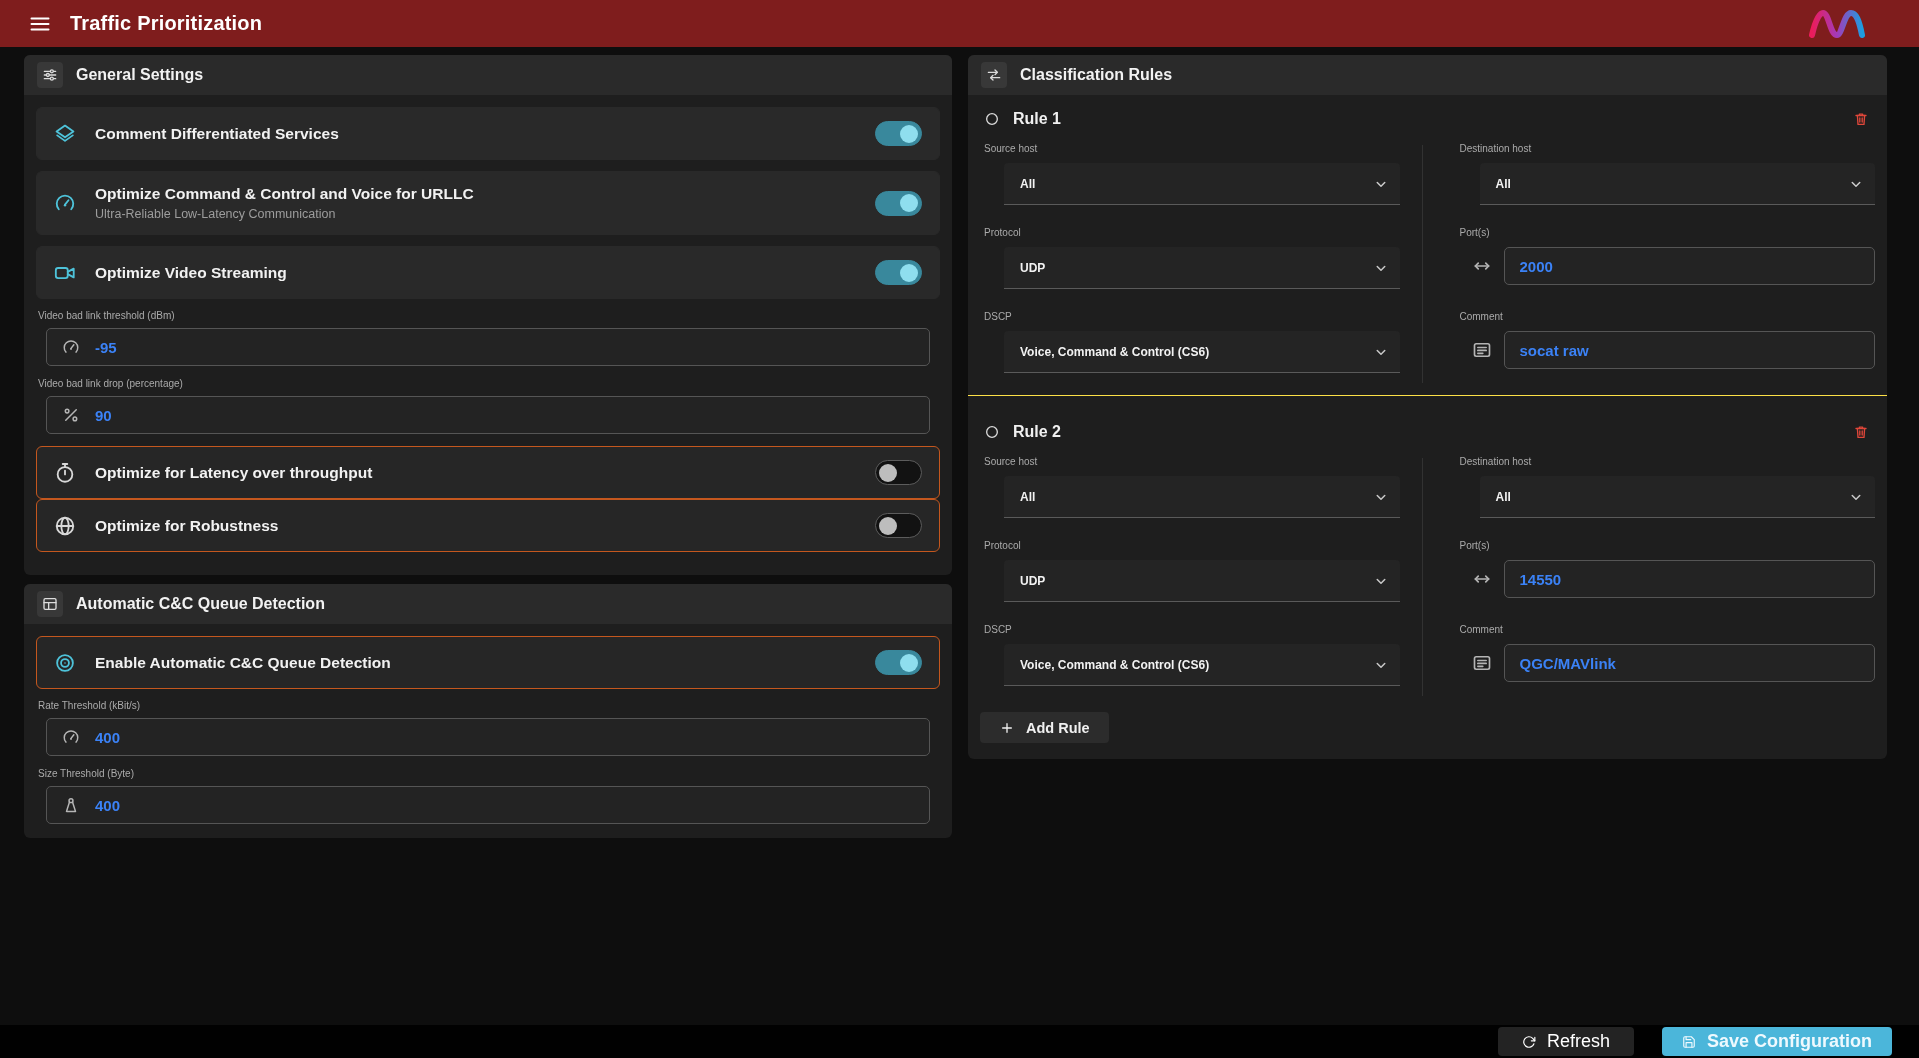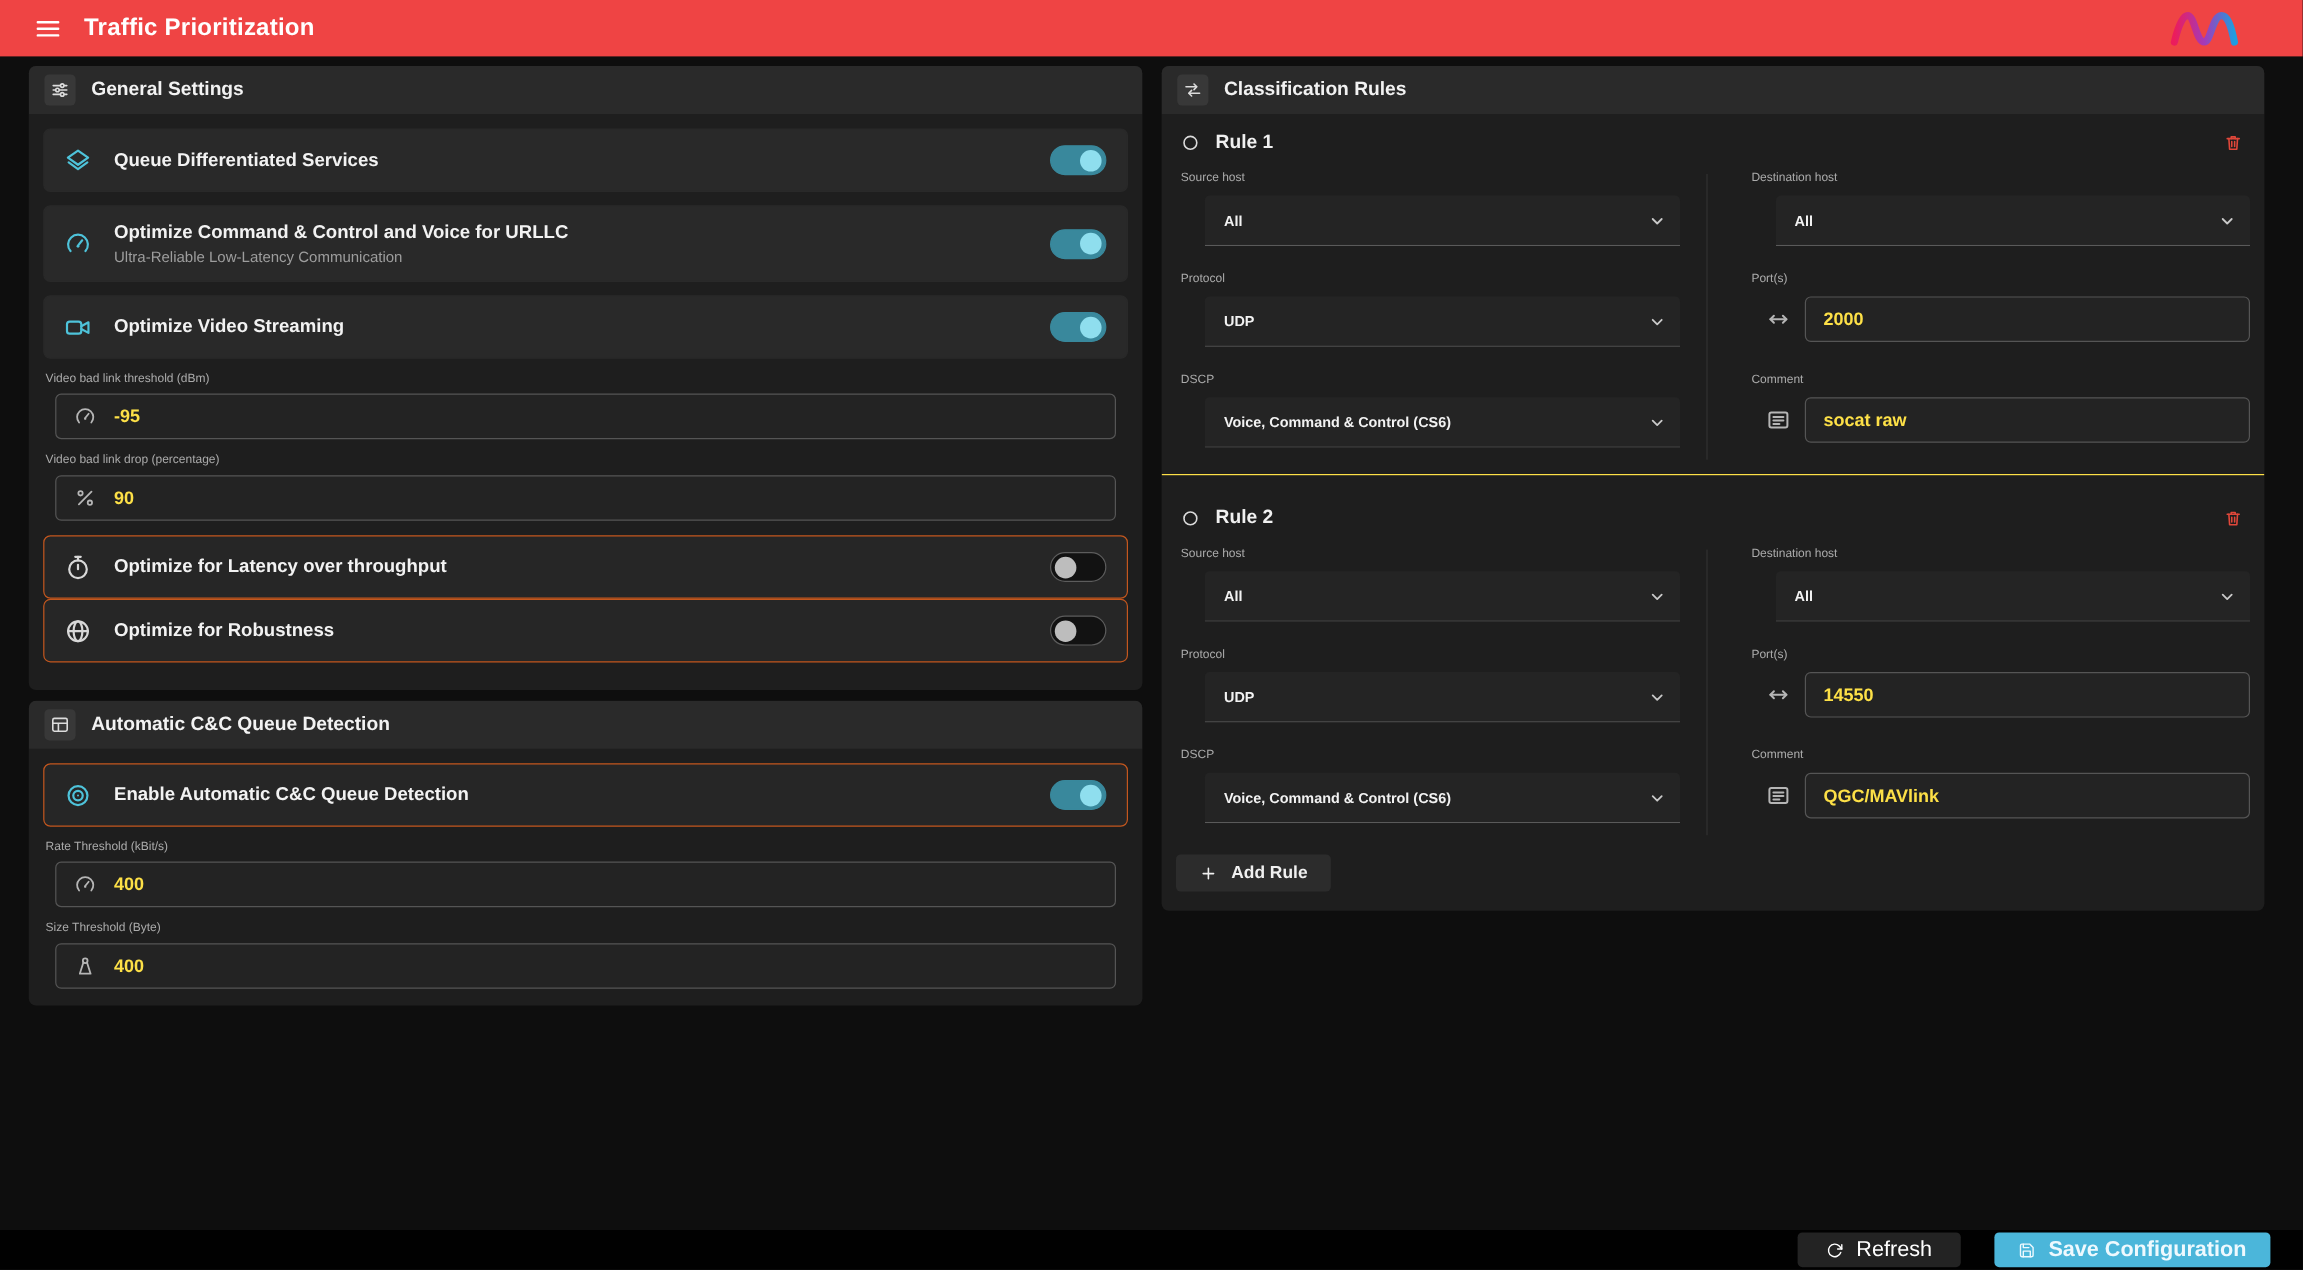--- a/index.html
+++ b/index.html
@@ -9,21 +9,21 @@
     color: #e8e8e8;
     font-family: "Liberation Sans", sans-serif;
     position: relative;
     overflow: hidden;
   }
   svg.icon { display: block; }
   .i14{width:14px;height:14px}.i16{width:16px;height:16px}.i18{width:18px;height:18px}
   .i20{width:20px;height:20px}.i22{width:22px;height:22px}.i24{width:24px;height:24px}
 
   
-  .topbar { height: 47px; display: flex; align-items: center; padding: 0 24px; background: #ef4444; }
+  .topbar { height: 47px; display: flex; align-items: center; padding: 0 24px; background: #7f1d1d; }
   .menu-btn { width: 32px; height: 32px; background: none; border: none; color: #fff;
     display: flex; align-items: center; justify-content: center; cursor: pointer; margin-right: 14px; }
   .page-title { font-size: 20px; font-weight: bold; color: #ffffff; letter-spacing: .2px; }
   .logo { margin-left: auto; margin-right: 26px; }
 
   
   .content { display: flex; gap: 16px; padding: 8px 24px 0; align-items: flex-start; }
   .col { display: flex; flex-direction: column; gap: 9px; }
   .col-left { width: 928px; }
   .col-right { width: 919px; }
@@ -51,21 +51,21 @@
   .switch .thumb { position: absolute; top: 3.5px; left: 4px; width: 18px; height: 18px; border-radius: 50%; background: #bdbdbd; }
   .switch.on .track { background: #39889c; border-color: #39889c; }
   .switch.on .thumb { left: 25px; background: #8fdeee; }
 
   
   .field-label { font-size: 10px; color: #ababab; margin: 3px 2px 7px; }
   .input-box { height: 38px; background: #232323; border: 1px solid #555; border-radius: 5px;
     display: flex; align-items: center; gap: 15px; padding: 0 15px; margin: 0 10px 12px; }
   .input-box .in-icon { color: #b5b5b5; flex: 0 0 auto; }
   .input-box input { flex: 1; min-width: 0; background: transparent; border: none; outline: none;
-    color: #fde047; font-family: inherit; font-size: 15px; font-weight: bold; }
+    color: #3b82f6; font-family: inherit; font-size: 15px; font-weight: bold; }
 
   
   .rule { padding: 8px 12px 0; }
   .rule + .rule { border-top: 1px solid #fde047; margin-top: 0; padding-top: 20px; }
   .rule-head { display: flex; align-items: center; gap: 13px; padding: 6px 4px 14px; }
   .rule-bullet { color: #dadada; }
   .rule-name { font-size: 16px; font-weight: bold; color: #f0f0f0; }
   .trash-btn { margin-left: auto; background: none; border: none; color: #e0473a; cursor: pointer; padding: 2px; }
   .rule-grid { display: grid; grid-template-columns: 1fr 1fr; column-gap: 56px; position: relative; }
   .rule-grid::after { content: ""; position: absolute; left: calc(50% - 6px); top: 2px; bottom: 12px; width: 1px; background: #323232; }
@@ -224,21 +224,21 @@
           </span>
         <span class="card-title">General Settings</span>
       </div>
       <div class="card-body">
 
         <div class="setting-row">
           <svg class="icon i22 row-icon">
               <use href="#i-layers"></use>
             </svg>
           <div class="row-text">
-            <div class="row-label">Queue Differentiated Services</div>
+            <div class="row-label">Comment Differentiated Services</div>
           </div>
           <div class="switch on">
             <span class="track"></span>
             <span class="thumb"></span>
           </div>
         </div>
 
         <div class="setting-row">
           <svg class="icon i22 row-icon">
               <use href="#i-gauge"></use>

